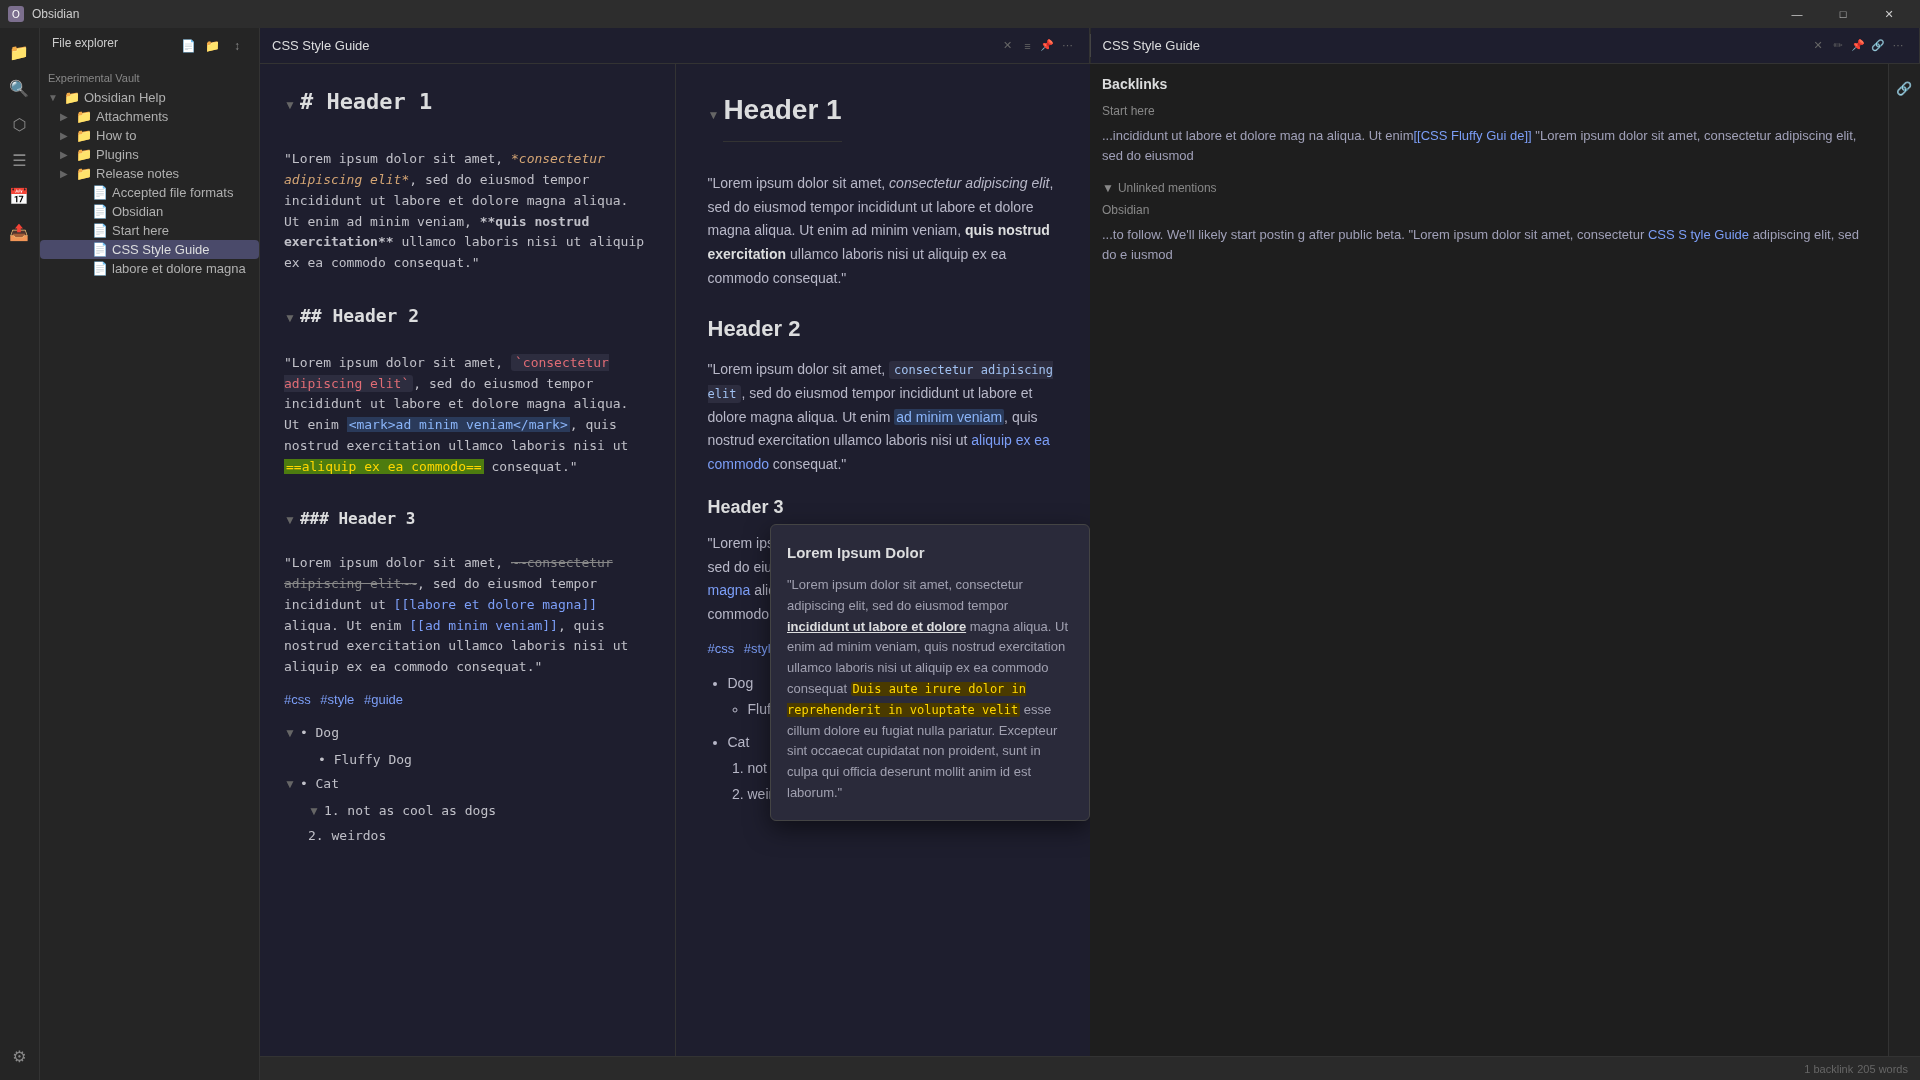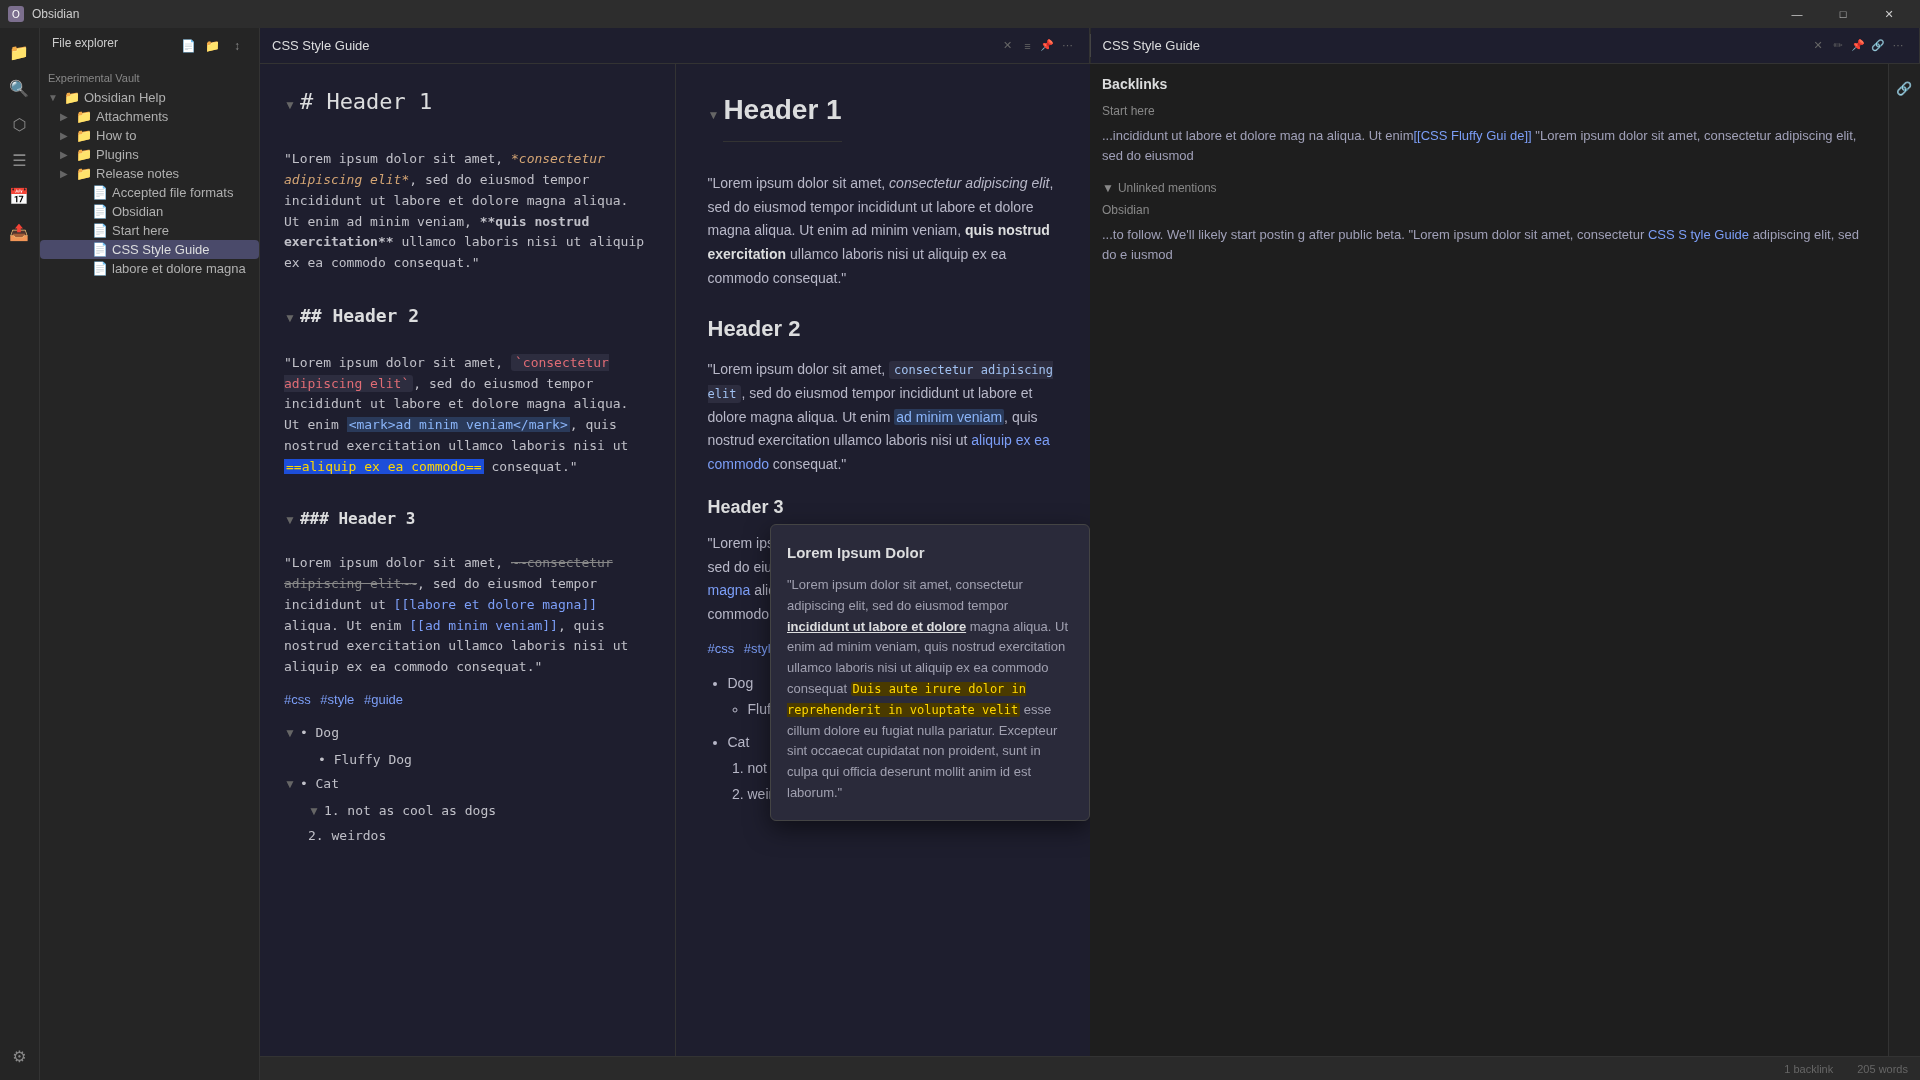--- a/index.html
+++ b/index.html
@@ -49,28 +49,28 @@
     .tab-divider { width: 1px; background: #444; margin: 6px 0; }
     .panels { flex: 1; display: flex; overflow: hidden; }
 
     
     .editor-panel { flex: 1; display: flex; flex-direction: column; overflow: hidden; border-right: 1px solid #333; }
     .editor-panel:last-child { border-right: none; }
     .editor-content { flex: 1; overflow-y: auto; padding: 20px 24px; background: #1e1e2e; color: #dcddde; line-height: 1.6; }
     .preview-content { flex: 1; overflow-y: auto; padding: 24px 32px; background: #1e1e2e; color: #dcddde; line-height: 1.6; }
 
     
-    .md-h1 { font-family: monospace; font-size: 22px; font-weight: 400; color: #dcddde; margin-bottom: 16px; }
+    .md-h1 { font-family: monospace; font-size: 22px; font-weight: 700; color: #dcddde; margin-bottom: 16px; }
     .md-h2 { font-family: monospace; font-size: 18px; font-weight: 700; color: #dcddde; margin: 16px 0 12px; }
     .md-h3 { font-family: monospace; font-size: 16px; font-weight: 700; color: #dcddde; margin: 16px 0 12px; }
     .md-para { font-size: 13px; color: #c0c0c8; margin-bottom: 12px; font-family: monospace; }
     .md-italic { font-style: italic; color: #d4a574; }
     .md-bold { font-weight: 700; }
     .md-code-inline { background: #2d2d3f; color: #e06c75; padding: 1px 4px; border-radius: 3px; font-family: monospace; }
-    .md-mark { background: #1d4ed8; color: #ffd700; padding: 0 2px; }
+    .md-mark { background: #4d7c0f; color: #ffd700; padding: 0 2px; }
     .md-strikethrough { text-decoration: line-through; color: #888; }
     .md-link { color: #7c9ef7; text-decoration: none; }
     .md-tag { color: #7c9ef7; }
     .collapse-arrow { color: #666; cursor: pointer; margin-right: 4px; font-size: 12px; }
 
     
     .prev-h1 { font-size: 28px; font-weight: 700; color: #dcddde; margin-bottom: 16px; border-bottom: 1px solid #333; padding-bottom: 8px; }
     .prev-h2 { font-size: 22px; font-weight: 700; color: #dcddde; margin: 20px 0 12px; }
     .prev-h3 { font-size: 18px; font-weight: 700; color: #dcddde; margin: 16px 0 10px; }
     .prev-para { font-size: 14px; color: #b8b8c8; margin-bottom: 12px; line-height: 1.7; }
@@ -94,21 +94,21 @@
     .right-sidebar-icons { width: 32px; background: #222; border-left: 1px solid #333; display: flex; flex-direction: column; align-items: center; padding: 8px 0; gap: 4px; }
     .right-panel { display: flex; flex: 1; overflow: hidden; }
     .backlinks-panel { flex: 1; overflow-y: auto; padding: 12px; }
     .backlinks-title { font-size: 14px; font-weight: 700; color: #dcddde; margin-bottom: 12px; }
     .backlinks-section { margin-bottom: 16px; }
     .backlinks-section-header { display: flex; align-items: center; gap: 4px; font-size: 12px; color: #888; margin-bottom: 8px; cursor: pointer; }
     .backlinks-item { font-size: 13px; color: #a0a0b8; line-height: 1.5; margin-bottom: 8px; }
     .backlinks-item a { color: #7c9ef7; text-decoration: none; }
 
     .panel-wrapper { display: flex; flex: 1; overflow: hidden; position: relative; }
-    .status-bar { height: 24px; background: #2a2a2a; border-top: 1px solid #333; display: flex; align-items: center; justify-content: flex-end; padding: 0 12px; font-size: 11px; color: #666; gap: 24px; }
+    .status-bar { height: 24px; background: #2a2a2a; border-top: 1px solid #333; display: flex; align-items: center; justify-content: flex-end; padding: 0 12px; font-size: 11px; color: #666; gap: 4px; }
   </style>
 </head>
 <body>
 
 <div class="title-bar">
   <div class="title-bar-icon">O</div>
   <div class="title-bar-title">Obsidian</div>
   <div class="title-bar-menu">
     <span>File</span>
     <span>Edit</span>

